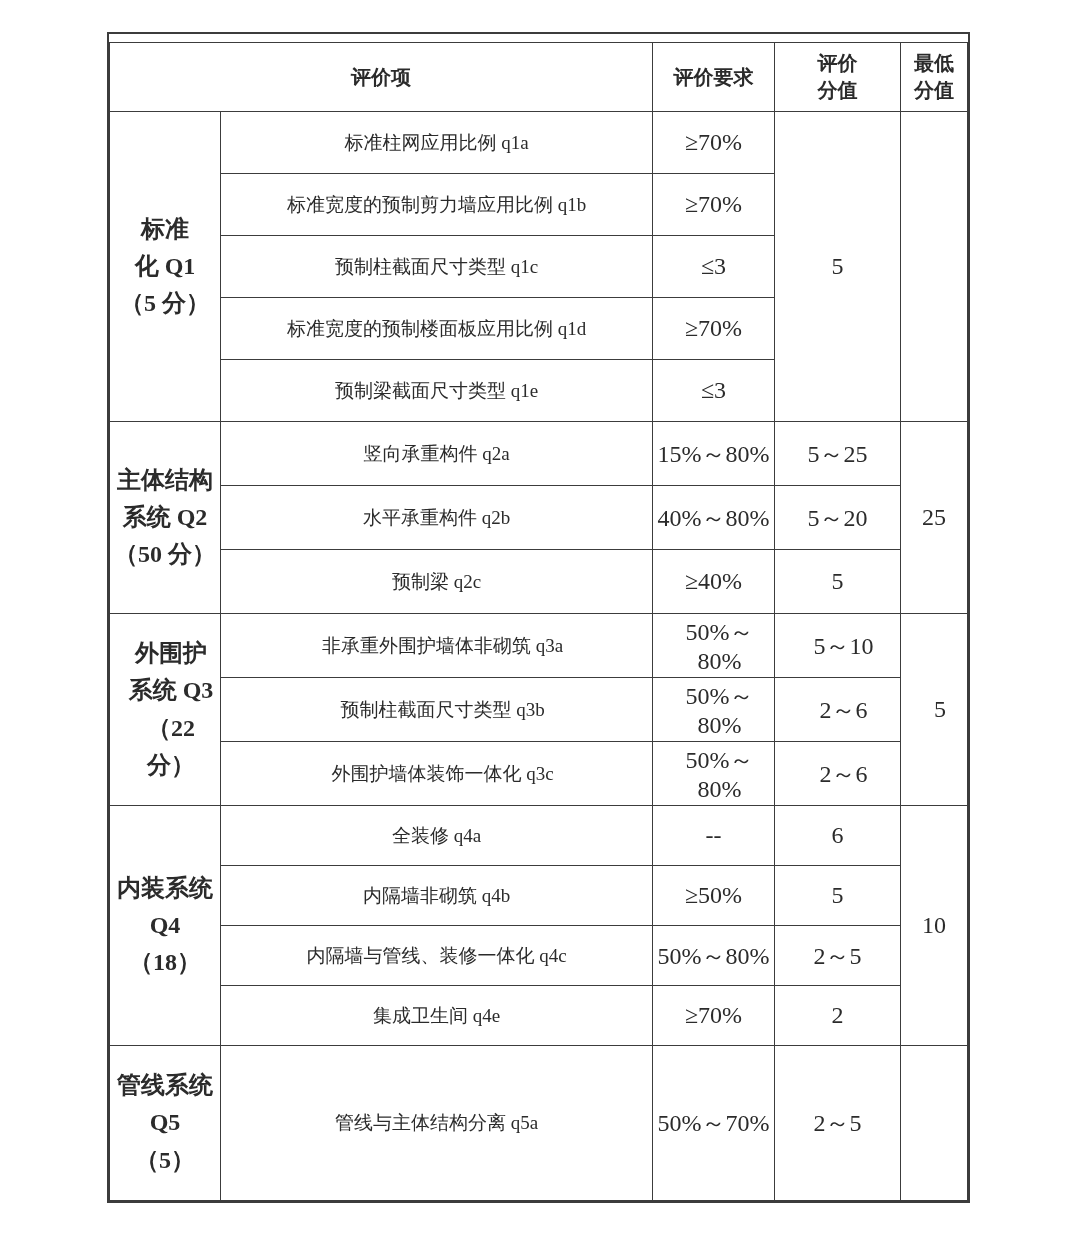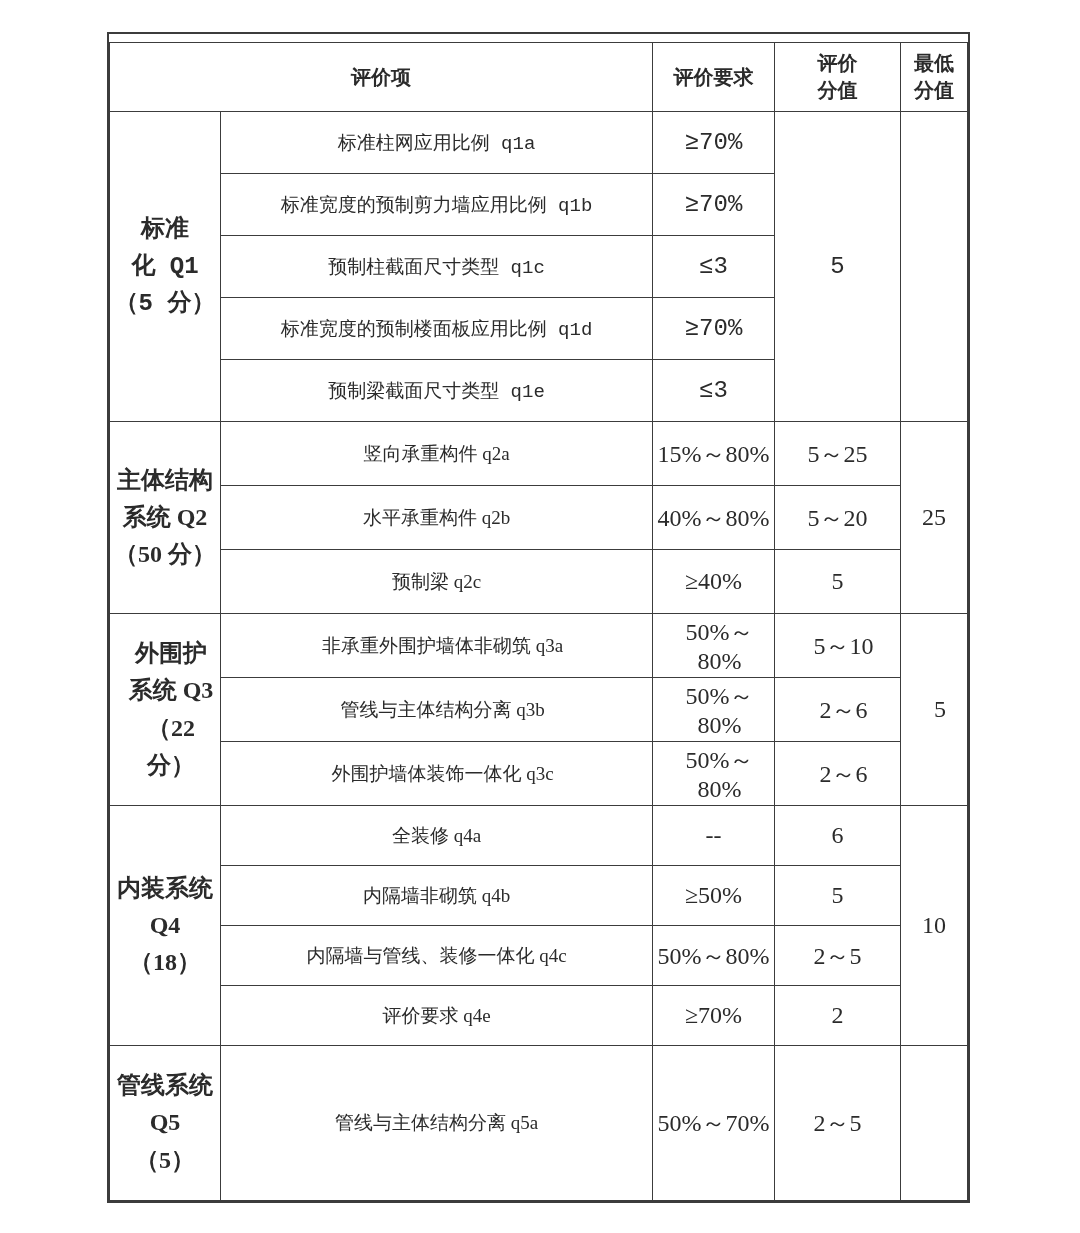--- a/index.html
+++ b/index.html
@@ -68,21 +68,21 @@
     line-height: 1.35;
   }
   td.label {
     font-size: 24px;
     font-weight: bold;
     white-space: pre-line;
     line-height: 1.55;
   }
   td.item { font-size: 19px; }
   td.req, td.score-val, td.min-val { font-size: 24px; }
-  tr.g0 td { height: 57px; font-family: Liberation Mono, monospace; }
+  tr.g0 td { height: 57px; }
   tr.g1 td { height: 59px; }
   tr.g2 td { height: 56px; padding-left: 16px; }
   tr.g3 td { height: 55px; }
   tr.g4 td { height: 150px; }
 </style>
 </head>
 <body>
 
 <div class="page">
   <div class="table-wrap">
@@ -153,21 +153,21 @@
           <tr class="g2">
             <td class="label" rowspan="3">外围护
 系统 Q3
 （22 分）</td>
             <td class="item">非承重外围护墙体非砌筑 q3a</td>
             <td class="req">50%～80%</td>
             <td class="score-val">5～10</td>
             <td class="min-val" rowspan="3">5</td>
           </tr>
           <tr class="g2">
-            <td class="item">管线与主体结构分离 q3b</td>
+            <td class="item">预制柱截面尺寸类型 q3b</td>
             <td class="req">50%～80%</td>
             <td class="score-val">2～6</td>
           </tr>
           <tr class="g2">
             <td class="item">外围护墙体装饰一体化 q3c</td>
             <td class="req">50%～80%</td>
             <td class="score-val">2～6</td>
           </tr>
           <tr class="g3">
             <td class="label" rowspan="4">内装系统
@@ -182,21 +182,21 @@
             <td class="item">内隔墙非砌筑 q4b</td>
             <td class="req">≥50%</td>
             <td class="score-val">5</td>
           </tr>
           <tr class="g3">
             <td class="item">内隔墙与管线、装修一体化 q4c</td>
             <td class="req">50%～80%</td>
             <td class="score-val">2～5</td>
           </tr>
           <tr class="g3">
-            <td class="item">评价要求 q4e</td>
+            <td class="item">集成卫生间 q4e</td>
             <td class="req">≥70%</td>
             <td class="score-val">2</td>
           </tr>
           <tr class="g4">
             <td class="label">管线系统
 Q5
 （5）</td>
             <td class="item">管线与主体结构分离 q5a</td>
             <td class="req">50%～70%</td>
             <td class="score-val">2～5</td>

